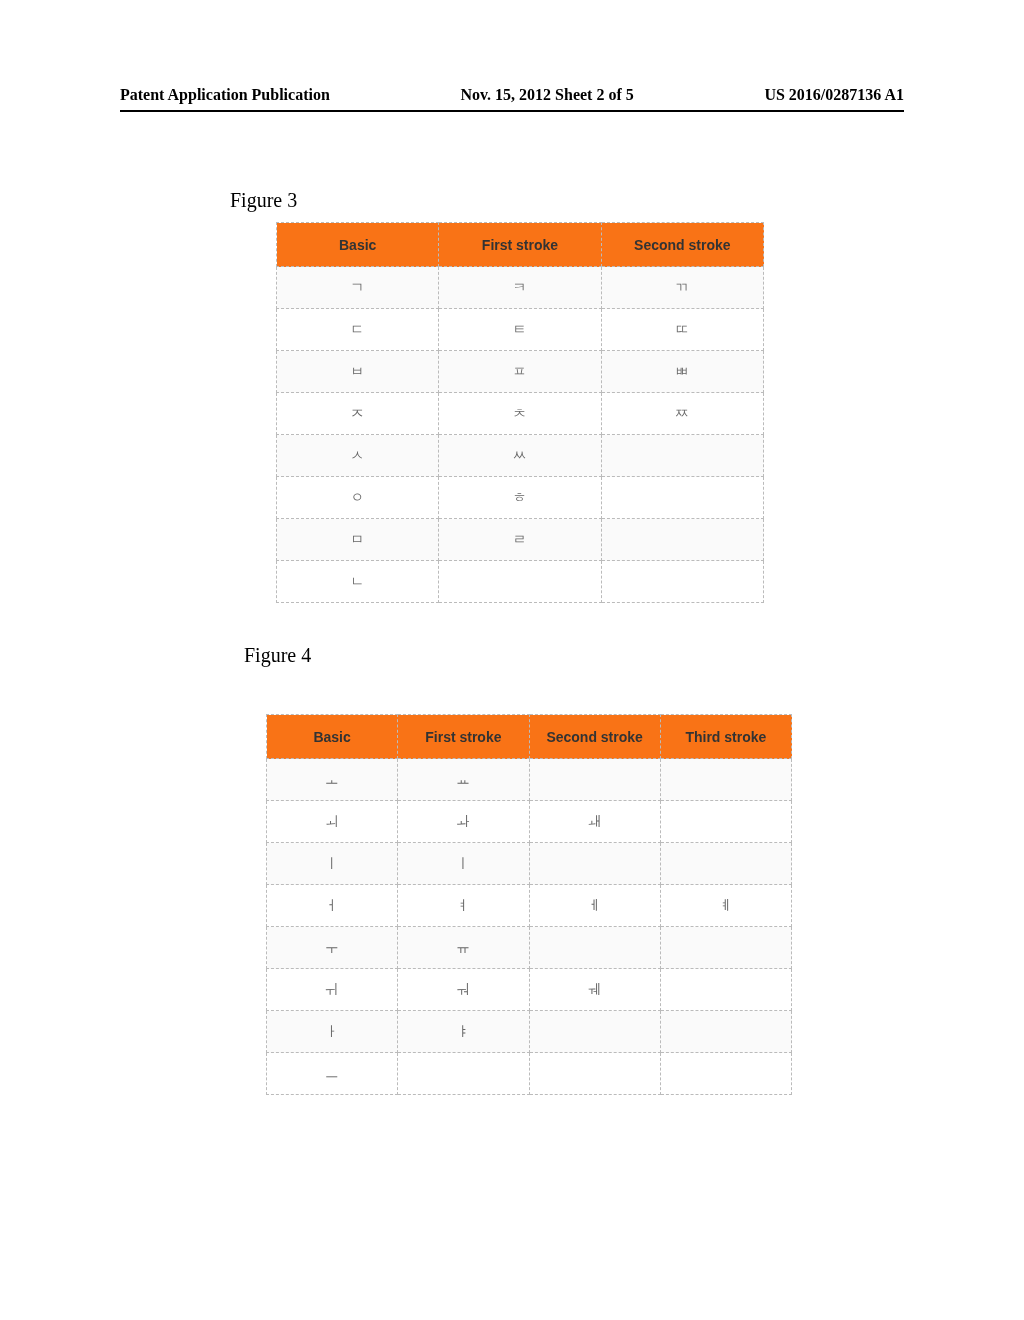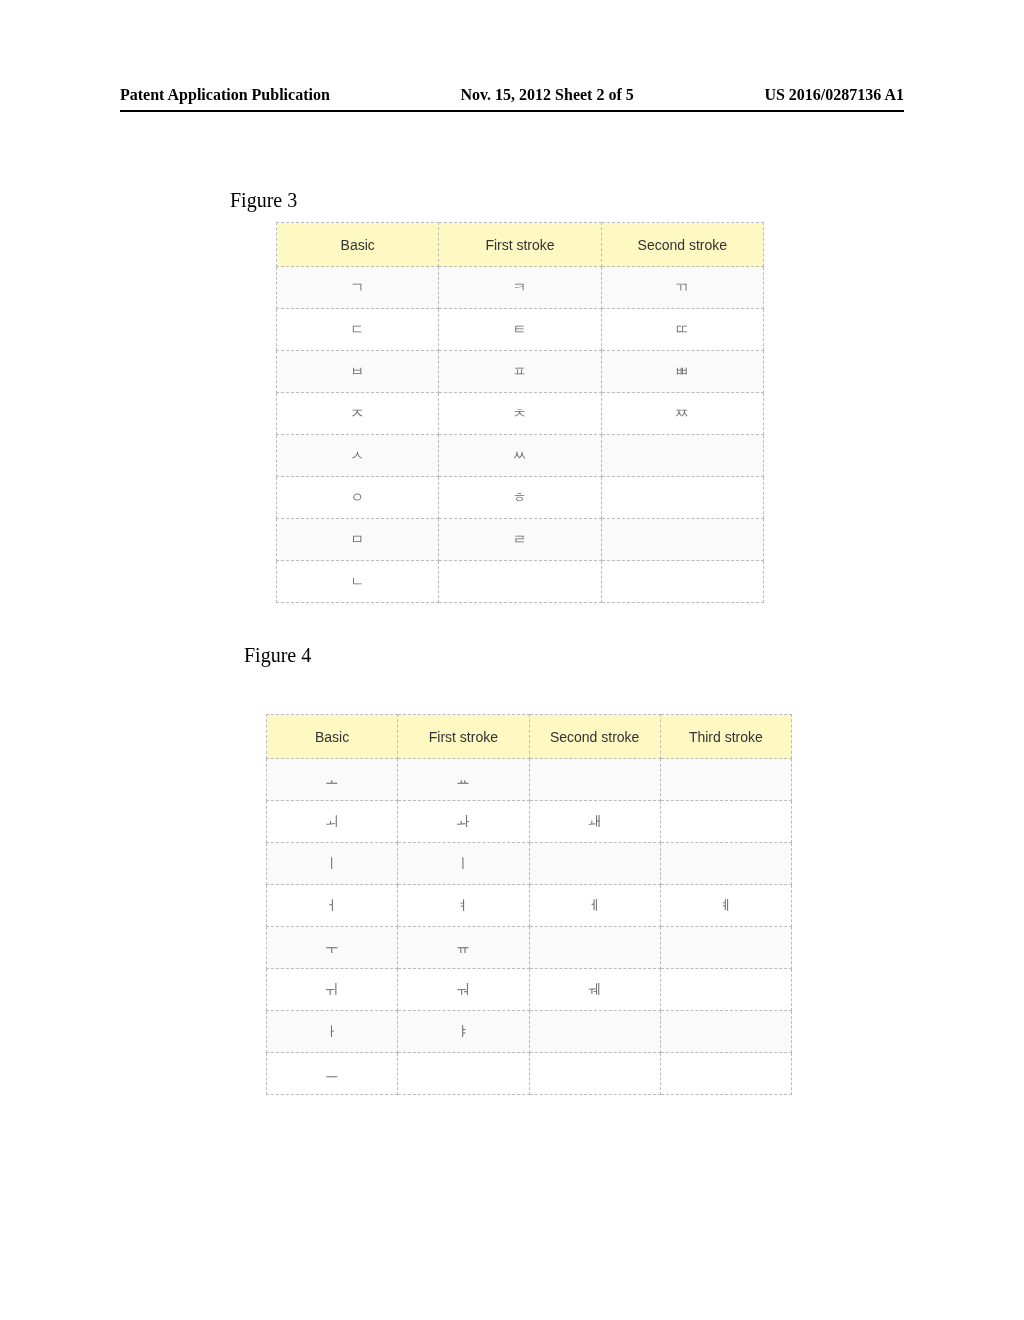--- a/index.html
+++ b/index.html
@@ -51,24 +51,24 @@
 
   .tbl th, .tbl td {
     border: 1px dashed #bbb;
     text-align: center;
     font-family: Arial, sans-serif;
     padding: 0;
     vertical-align: middle;
   }
   .tbl th {
     font-size: 14px;
-    font-weight: normal;
+    font-weight: bold;
     color: #333;
     height: 44px;
-    background: #fef9c3;
+    background: #f97316;
   }
   .tbl td {
     height: 42px;
     font-size: 14px;
     color: #555;
   }
   .tbl3 th, .tbl3 td { width: 33.33%; }
   .tbl4 th, .tbl4 td { width: 25%; }
 
   .tbl tr:nth-child(even) td { background: #fafafa; }

